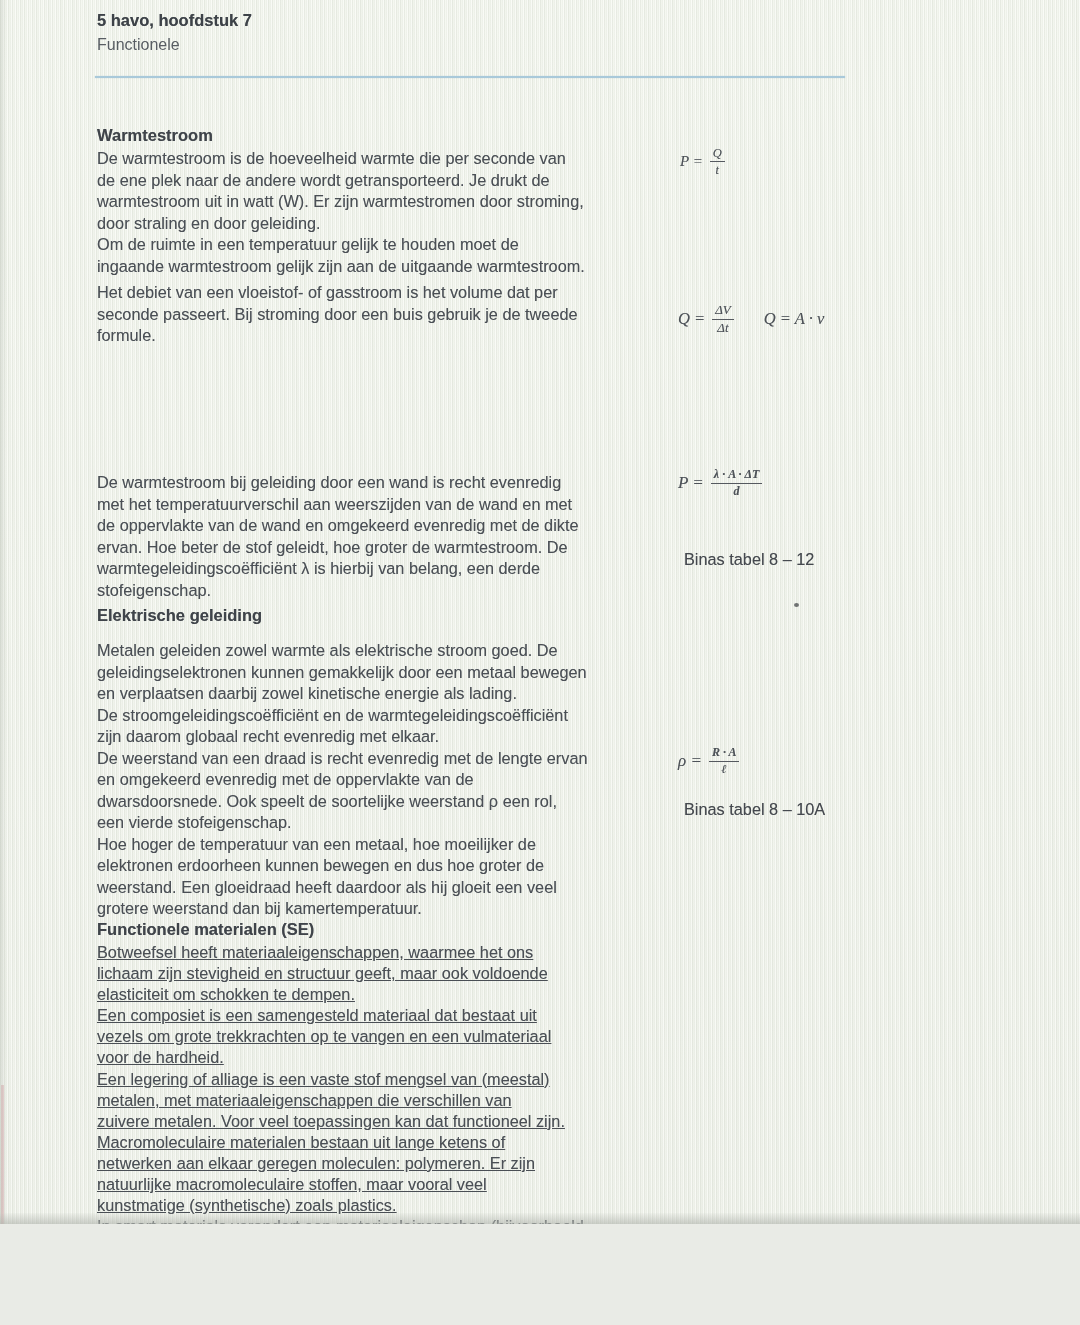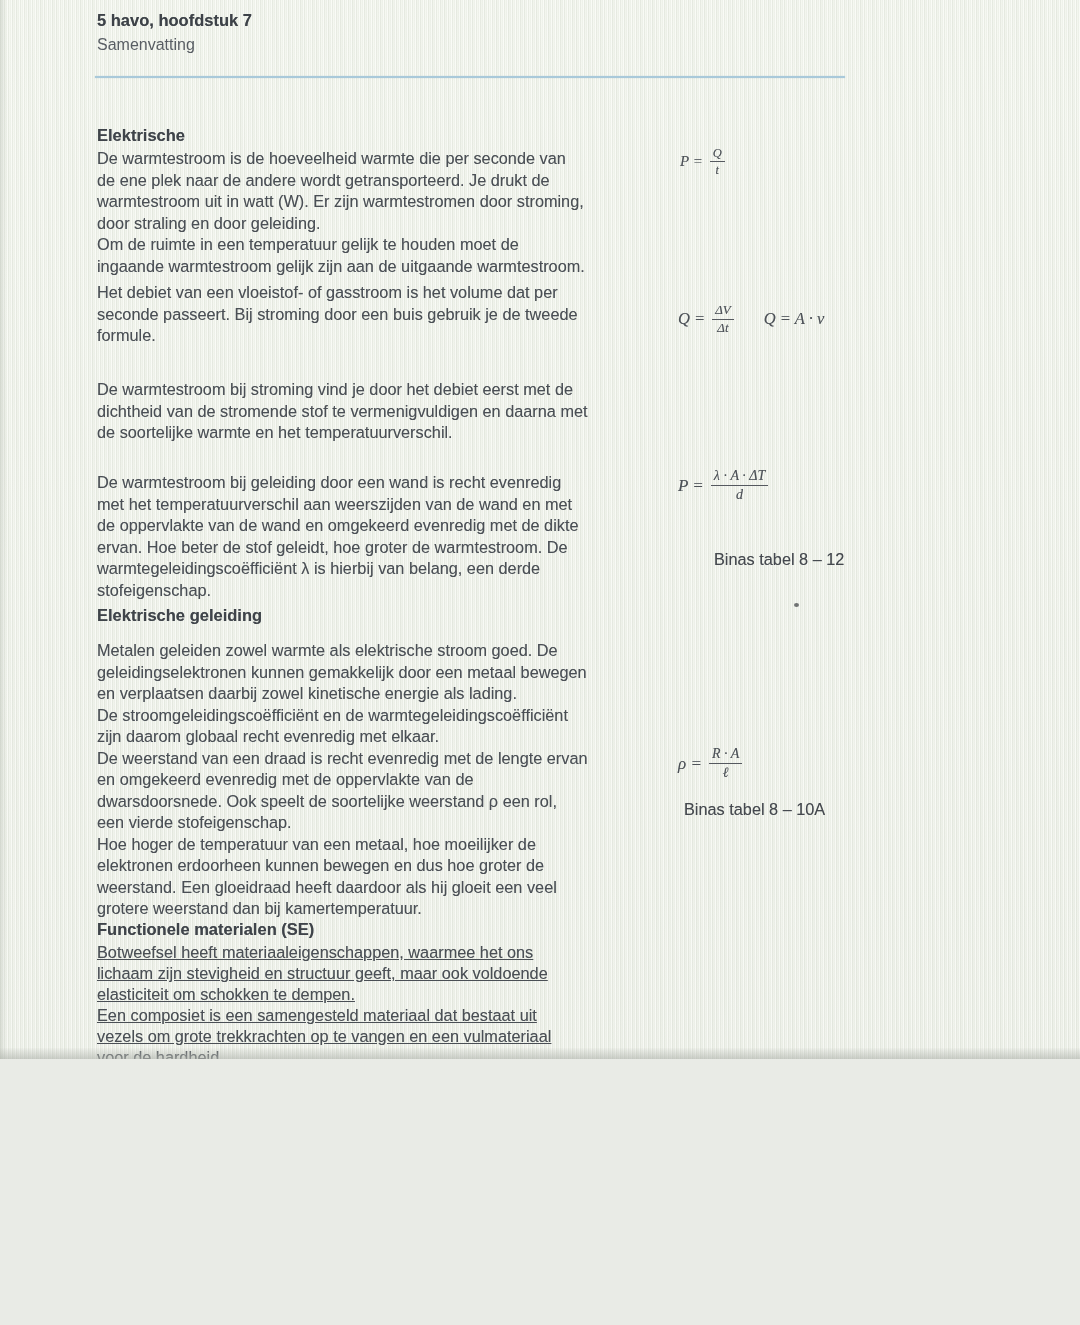--- a/index.html
+++ b/index.html
@@ -1,18 +1,18 @@
 <!DOCTYPE html>
 <html><head>
 <meta charset="utf-8">
 <style>
   html,body{margin:0;padding:0;background:#e9ebe6;}
   .page{
     position:relative;
-    width:1080px;height:1059px;
+    width:1080px;height:1224px;
     margin:0 auto;
     overflow:hidden;
     background-color:#f4f6f0;
     background-image:
       repeating-linear-gradient(90deg,
         rgba(203,210,196,0.30) 0px, rgba(203,210,196,0.30) 1px,
         rgba(255,255,255,0.0) 1px,  rgba(255,255,255,0.0) 2px,
         rgba(231,236,226,0.45) 2px, rgba(231,236,226,0.45) 3px,
         rgba(252,253,250,0.6) 3px,  rgba(252,253,250,0.6) 4px),
       repeating-linear-gradient(88deg,
@@ -46,51 +46,48 @@
     text-shadow:0 0 .5px rgba(77,82,88,.4);}
   .formula .lhs{margin-right:7px;}
   .frac{display:inline-flex;flex-direction:column;align-items:center;line-height:1.15;}
   .frac .num{border-bottom:1.3px solid #55595f;padding:0 3px 1px 3px;}
   .frac .den{padding-top:1px;}
   .f-small{font-size:15px;}
   .f-small .frac{font-size:12.5px;}
   .f-mid{font-size:16.5px;}
   .f-mid .frac{font-size:13px;text-align:right;}
   .f-big{font-size:17px;}
-  .f-big .frac{font-size:14px;}
+  .f-big .frac{font-size:12px;font-weight:bold;}
   .f-gap{margin-left:30px;}
   .binas{position:absolute;font-size:16.3px;color:#44484e;
     text-shadow:0 0 .5px rgba(68,72,78,.4);}
   .speck{position:absolute;left:794px;top:603px;width:5px;height:4px;border-radius:50%;
     background:rgba(70,72,75,0.75);}
 </style>
 </head>
 <body>
 
 <div class="page">
   <div class="edge-left"></div>
   <div class="edge-pink"></div>
 
   <div class="hdr-title">5 havo, hoofdstuk 7</div>
-  <div class="hdr-sub">Samenvatting</div>
+  <div class="hdr-sub">Functionele</div>
   <div class="rule"></div>
 
-  <div class="h2" style="left:97px;top:126px;">Elektrische</div>
+  <div class="h2" style="left:97px;top:126px;">Warmtestroom</div>
   <div class="para" style="top:148px;">De warmtestroom is de hoeveelheid warmte die per seconde van
 de ene plek naar de andere wordt getransporteerd. Je drukt de
 warmtestroom uit in watt (W). Er zijn warmtestromen door stroming,
 door straling en door geleiding.
 Om de ruimte in een temperatuur gelijk te houden moet de
 ingaande warmtestroom gelijk zijn aan de uitgaande warmtestroom.</div>
   <div class="para" style="top:282px;">Het debiet van een vloeistof- of gasstroom is het volume dat per
 seconde passeert. Bij stroming door een buis gebruik je de tweede
 formule.</div>
-  <div class="para" style="top:379px;">De warmtestroom bij stroming vind je door het debiet eerst met de
-dichtheid van de stromende stof te vermenigvuldigen en daarna met
-de soortelijke warmte en het temperatuurverschil.</div>
   <div class="para" style="top:472px;">De warmtestroom bij geleiding door een wand is recht evenredig
 met het temperatuurverschil aan weerszijden van de wand en met
 de oppervlakte van de wand en omgekeerd evenredig met de dikte
 ervan. Hoe beter de stof geleidt, hoe groter de warmtestroom. De
 warmtegeleidingscoëfficiënt λ is hierbij van belang, een derde
 stofeigenschap.</div>
 
   <div class="formula f-small" style="left:680px;top:146px;">
     <span class="lhs">P =</span>
     <span class="frac">
@@ -108,21 +105,21 @@
     <span class="f-gap">Q = A · v</span>
   </div>
 
   <div class="formula f-big" style="left:678px;top:468px;">
     <span class="lhs">P =</span>
     <span class="frac">
       <span class="num">λ · A · ΔT</span>
       <span class="den">d</span>
     </span>
   </div>
-  <div class="binas" style="left:714px;top:550px;">Binas tabel 8 – 12</div>
+  <div class="binas" style="left:684px;top:550px;">Binas tabel 8 – 12</div>
 
   <div class="speck"></div>
 
   <div class="h2" style="left:97px;top:606px;">Elektrische geleiding</div>
   <div class="para" style="top:640px;">Metalen geleiden zowel warmte als elektrische stroom goed. De
 geleidingselektronen kunnen gemakkelijk door een metaal bewegen
 en verplaatsen daarbij zowel kinetische energie als lading.
 De stroomgeleidingscoëfficiënt en de warmtegeleidingscoëfficiënt
 zijn daarom globaal recht evenredig met elkaar.
 De weerstand van een draad is recht evenredig met de lengte ervan

